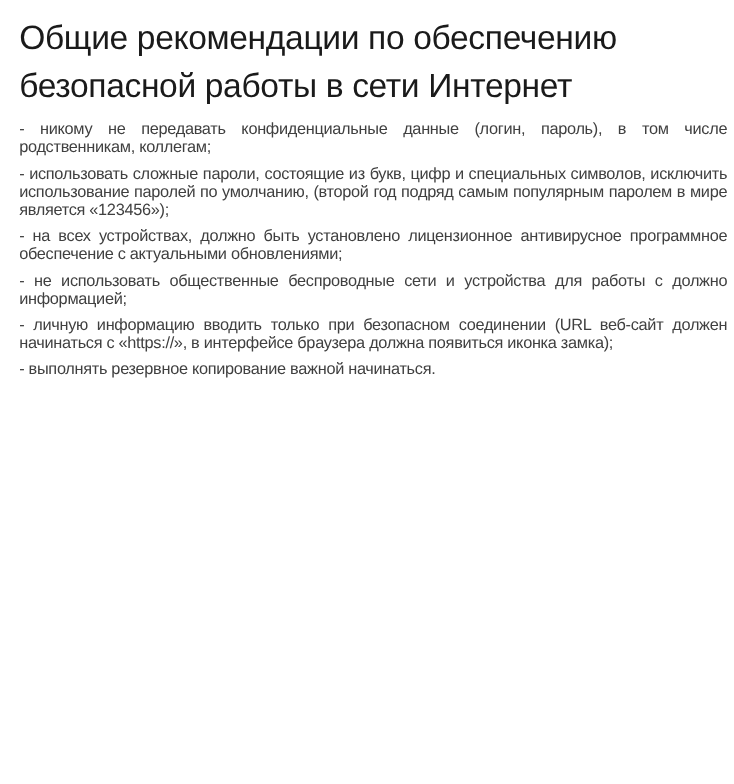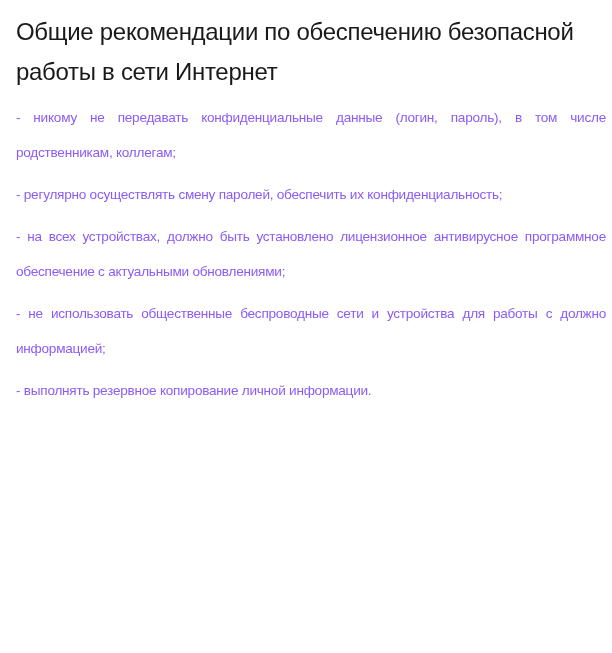--- a/index.html
+++ b/index.html
@@ -1,26 +1,27 @@
 <!DOCTYPE html>
 <html><head>
 <meta charset="utf-8">
 <style>
   html, body { margin:0; padding:0; background:#ffffff; }
   body { width:612px; height:653px; overflow:hidden; font-family:"Liberation Sans Narrow","Liberation Sans", sans-serif; color:#222; }
   .page { padding:12px 6px 0 16px; }
-  h1 { margin:0 0 8px 0; font-weight:normal; font-size:24px; line-height:40px; color:#1a1a1a; font-family:"Liberation Sans", sans-serif; letter-spacing:-0.3px; }
+  h1 { margin:0 0 8px 0; font-weight:normal; font-size:28px; line-height:40px; color:#1a1a1a; font-family:"Liberation Sans", sans-serif; letter-spacing:-0.3px; }
   .list { margin:0; padding:0; }
-  .item { margin:0 0 7px 0; font-size:13.6px; line-height:35px; text-align:justify; color:#8b5cf6; letter-spacing:-0.25px; }
+  .item { margin:0 0 7px 0; font-size:13.6px; line-height:15px; text-align:justify; color:#404040; letter-spacing:-0.25px; }
 </style>
 </head>
 <body>
 
 <div class="page">
   <h1>Общие рекомендации по обеспечению безопасной работы в сети Интернет</h1>
   <div class="list">
     <p class="item">- никому не передавать конфиденциальные данные (логин, пароль), в том числе родственникам, коллегам;</p>
-    <p class="item">- регулярно осуществлять смену паролей, обеспечить их конфиденциальность;</p>
+    <p class="item">- использовать сложные пароли, состоящие из букв, цифр и специальных символов, исключить использование паролей по умолчанию, (второй год подряд самым популярным паролем в мире является «123456»);</p>
     <p class="item">- на всех устройствах, должно быть установлено лицензионное антивирусное программное обеспечение с актуальными обновлениями;</p>
     <p class="item">- не использовать общественные беспроводные сети и устройства для работы с должно информацией;</p>
-    <p class="item">- выполнять резервное копирование личной информации.</p>
+    <p class="item">- личную информацию вводить только при безопасном соединении (URL веб-сайт должен начинаться с «https://», в интерфейсе браузера должна появиться иконка замка);</p>
+    <p class="item">- выполнять резервное копирование важной начинаться.</p>
   </div>
 </div>
 
 </body></html>

